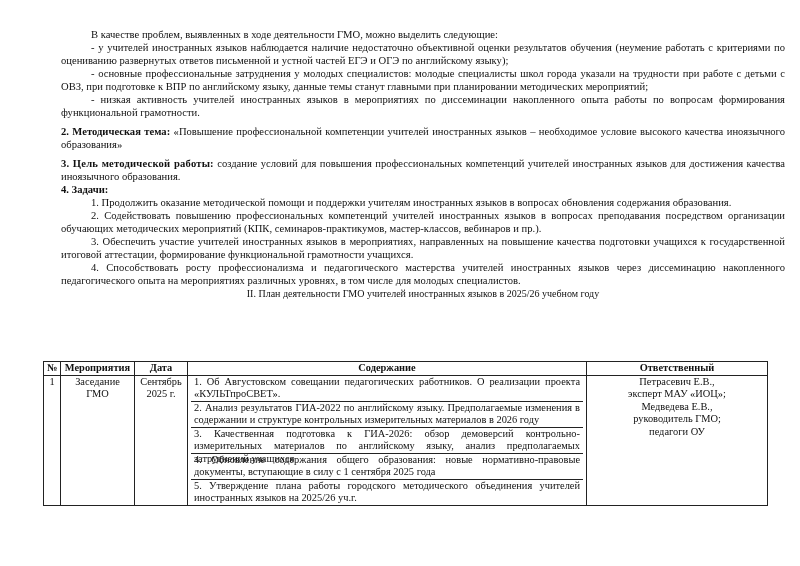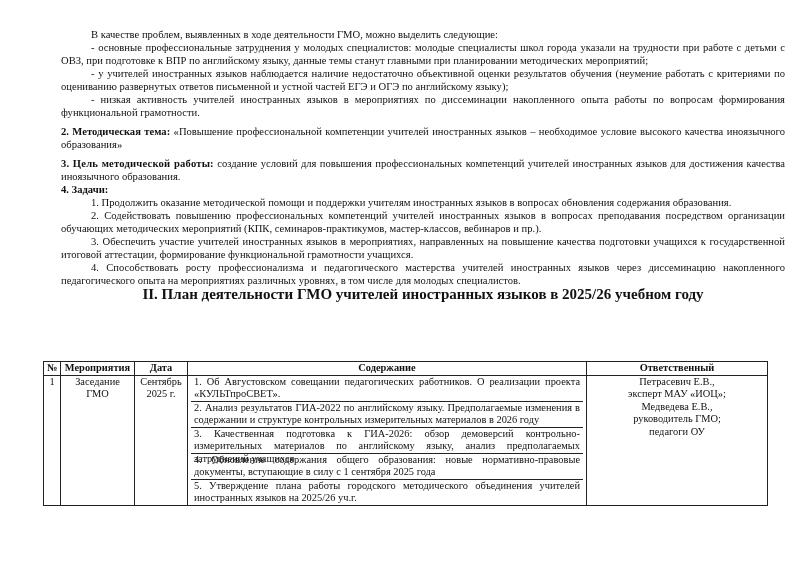--- a/index.html
+++ b/index.html
@@ -5,21 +5,21 @@
   html, body { margin: 0; padding: 0; background: #ffffff; }
   body {
     width: 800px; height: 566px; overflow: hidden; position: relative;
     font-family: "Liberation Serif", serif; color: #111; font-size: 10.6px;
   }
   .page { position: absolute; left: 61px; top: 28px; width: 724px; }
   p { margin: 0; line-height: 13px; text-align: justify; }
   .ind { text-indent: 30px; }
   .gap { height: 6px; }
   b { font-weight: bold; }
-  .center-title { text-align: center; font-weight: bold; font-size: 15px; line-height: 14px; margin-top: 0; }
+  .center-title { text-align: center; font-weight: normal; font-size: 10px; line-height: 14px; margin-top: 0; }
   .spaced b { letter-spacing: 0.2px; }
 
   table.plan {
     position: absolute; left: 43px; top: 361px; width: 725px;
     border-collapse: collapse; table-layout: fixed;
     font-size: 10.4px; line-height: 12.6px;
   }
   table.plan td, table.plan th { border: 1px solid #222; padding: 0 3px; vertical-align: top; }
   table.plan th { font-weight: bold; text-align: center; height: 12px; }
   .c-num { width: 17px; }
@@ -34,22 +34,22 @@
   td.contcell { padding: 0; }
   .sub { border-bottom: 1px solid #222; padding: 0 3px; text-align: justify; text-align-last: left; }
   .sub:last-child { border-bottom: none; }
   td.respcell { padding-top: 0; }
 </style>
 </head>
 <body>
 
 <div class="page">
   <p class="ind">В качестве проблем, выявленных в ходе деятельности ГМО, можно выделить следующие:</p>
+  <p class="ind">- у учителей иностранных языков наблюдается наличие недостаточно объективной оценки результатов обучения (неумение работать с критериями по оцениванию развернутых ответов письменной и устной частей ЕГЭ и ОГЭ по английскому языку);</p>
   <p class="ind">- основные профессиональные затруднения у молодых специалистов: молодые специалисты школ города указали на трудности при работе с детьми с ОВЗ, при подготовке к ВПР по английскому языку, данные темы станут главными при планировании методических мероприятий;</p>
-  <p class="ind">- у учителей иностранных языков наблюдается наличие недостаточно объективной оценки результатов обучения (неумение работать с критериями по оцениванию развернутых ответов письменной и устной частей ЕГЭ и ОГЭ по английскому языку);</p>
   <p class="ind">- низкая активность учителей иностранных языков в мероприятиях по диссеминации накопленного опыта работы по вопросам формирования функциональной грамотности.</p>
   <div class="gap"></div>
   <p><b>2. Методическая тема:</b><span> «Повышение профессиональной компетенции учителей иностранных языков – необходимое условие высокого качества иноязычного образования»</span></p>
   <div class="gap"></div>
   <p class="spaced"><b>3. Цель методической работы:</b><span> создание условий для повышения профессиональных компетенций учителей иностранных языков для достижения качества иноязычного образования.</span></p>
   <p><b>4. Задачи:</b></p>
   <p class="ind">1. Продолжить оказание методической помощи и поддержки учителям иностранных языков в вопросах обновления содержания образования.</p>
   <p class="ind">2. Содействовать повышению профессиональных компетенций учителей иностранных языков в вопросах преподавания посредством организации обучающих методических мероприятий (КПК, семинаров-практикумов, мастер-классов, вебинаров и пр.).</p>
   <p class="ind">3. Обеспечить участие учителей иностранных языков в мероприятиях, направленных на  повышение качества подготовки учащихся к государственной итоговой аттестации, формирование функциональной грамотности учащихся.</p>
   <p class="ind">4. Способствовать росту профессионализма и педагогического мастерства учителей иностранных языков через диссеминацию накопленного педагогического опыта на мероприятиях различных уровнях, в том числе для молодых специалистов.</p>

